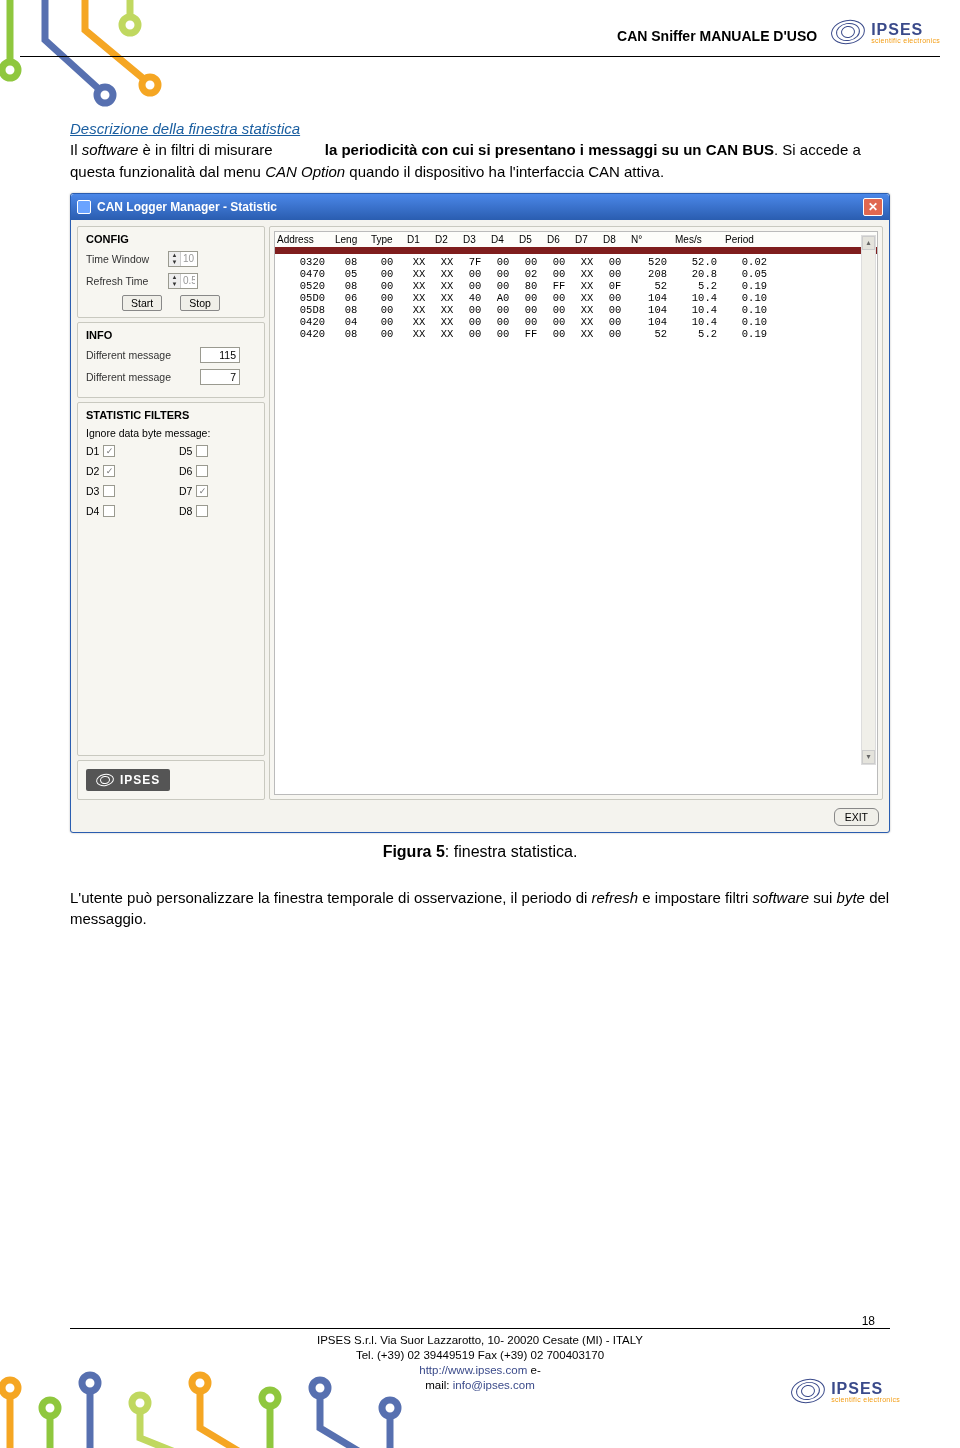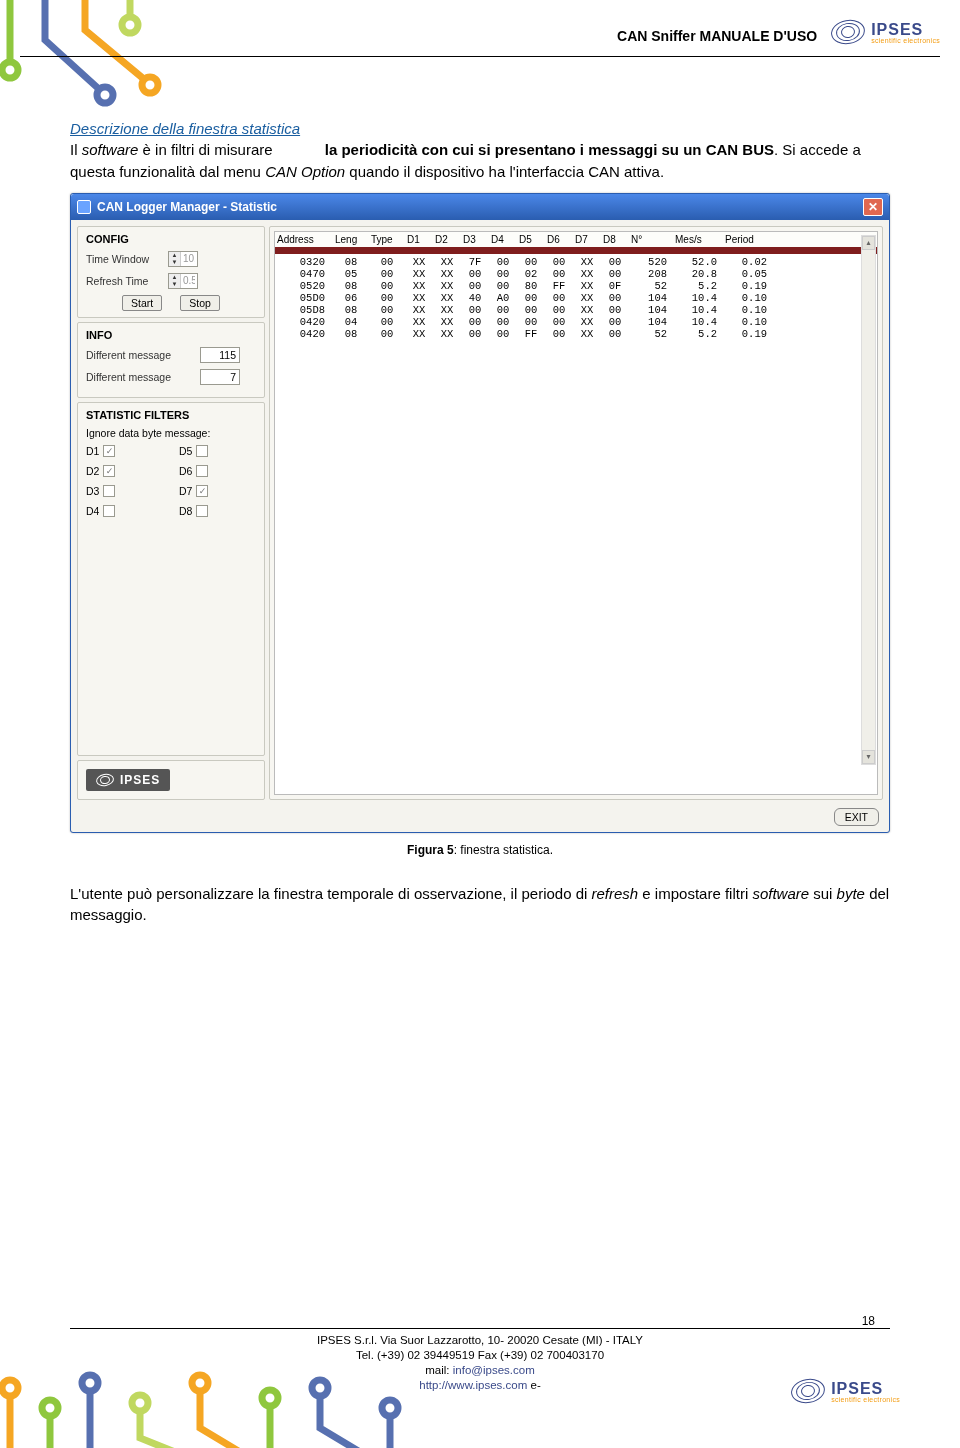--- a/index.html
+++ b/index.html
@@ -187,21 +187,21 @@
     display:flex;align-items:center;justify-content:center;font-size:8px;color:#666;
   }
   .scroll-hint .thumb-up{top:0;} .scroll-hint .thumb-dn{bottom:0;}
 
   .exit-btn {
     position:absolute; right:10px; bottom:6px;
     font-size:10.5px; padding:2px 10px; border:1px solid #888; background:#f0efe9; border-radius:6px;
   }
 
   .caption {
-    text-align:center; font-size:12px; margin-top:10px;
+    text-align:center; font-size:16px; margin-top:10px;
   }
   .caption b { font-weight:bold; }
 
   .para2 {
     margin-top: 26px;
     font-size:15px; line-height:1.45;
   }
 
   
   .footer {
@@ -525,22 +525,22 @@
     <span>L'utente può personalizzare la finestra temporale di osservazione, il periodo di </span><span class="ital">refresh</span><span> e impostare filtri </span><span class="ital">software</span><span> sui </span><span class="ital">byte</span><span> del messaggio.</span>
   </div>
 </div>
 
 <div class="pagenum">18</div>
 
 <div class="footer">
   <hr class="hr">
   <div>IPSES S.r.l.  Via Suor Lazzarotto, 10- 20020 Cesate (MI) - ITALY</div>
   <div>Tel. (+39) 02 39449519   Fax (+39) 02 700403170</div>
+  <div><span style="color:#3a4a8a">http://www.ipses.com</span><span>   e-</span></div>
   <div><span>mail: </span><span style="color:#3a4a8a">info@ipses.com</span></div>
-  <div><span style="color:#3a4a8a">http://www.ipses.com</span><span>   e-</span></div>
 </div>
 
 <div class="footer-logo">
   <div class="logo-mark"></div>
   <div>
     <span class="logo-text">IPSES</span>
     <span class="logo-sub">scientific electronics</span>
   </div>
 </div>
 

